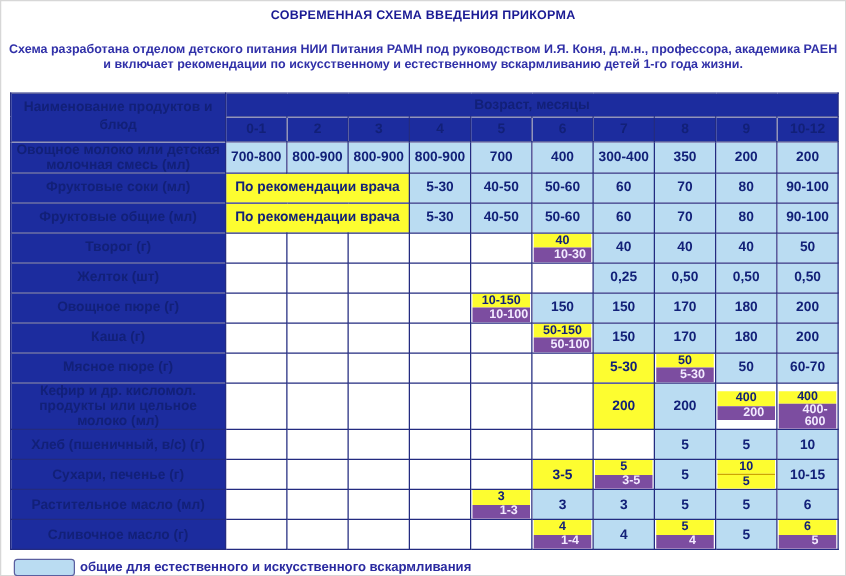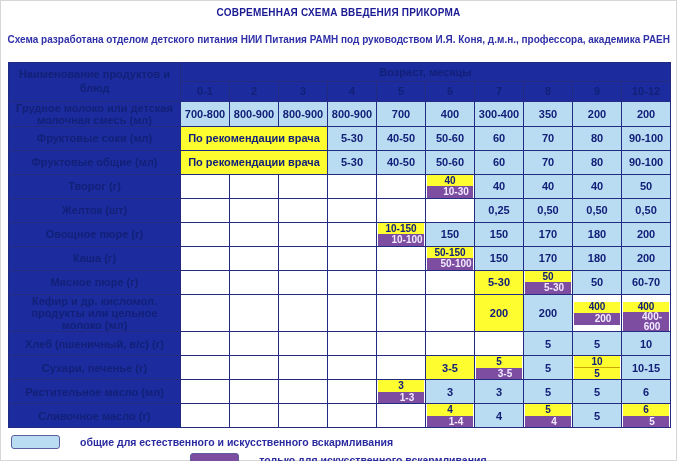--- a/index.html
+++ b/index.html
@@ -26,21 +26,21 @@
   }
   .title{
     margin:6px 8px 2px 8px;
     text-align:center;
     font-size:10px;font-weight:bold;
     color:#1a1a94;
     letter-spacing:.2px;
   }
   .subtitle{
     margin:16px 6px;
-    text-align:right;
+    text-align:center;
     font-size:10px;font-weight:bold;
     color:#3030a8;
     line-height:1.18;
   }
   table.schema{
     border-collapse:collapse;
     table-layout:fixed;
     width:663px;
     margin:5px 7px 0 7px;
   }
@@ -82,37 +82,38 @@
   }
   .half-yellow{background:var(--yellow);color:var(--text);}
   .half-purple{background:var(--purple);color:#f3eaff;padding-left:12px;}
   .split-divide{border-top:1px solid #cda400;}
   .legend{
     margin:7px 10px 0 10px;
     font-size:10.5px;font-weight:bold;color:#2a2aa0;
   }
   .legend-row1{display:flex;justify-content:space-between;align-items:center;}
   .legend-row2{display:flex;justify-content:center;align-items:flex-start;margin-top:4px;}
-  .legend-item{display:flex;align-items:center;gap:20px;}
+  .legend-item{display:flex;align-items:center;gap:4px;}
   .swatch{
     width:49px;height:14px;flex:0 0 49px;
     border:1px solid #5a5fa0;border-radius:3px;
   }
   .swatch-blue{background:var(--blue);}
   .swatch-yellow{background:var(--yellow);}
   .swatch-purple{background:var(--purple);}
 </style>
 </head>
 <body>
 
 <div class="page">
 
   <div class="title">СОВРЕМЕННАЯ СХЕМА ВВЕДЕНИЯ ПРИКОРМА</div>
   <div class="subtitle">
     <div>Схема разработана отделом детского питания НИИ Питания РАМН под руководством И.Я. Коня,  д.м.н.,  профессора,  академика РАЕН</div>
+    <div>и включает рекомендации по искусственному и естественному вскармливанию детей 1-го года жизни.</div>
   </div>
 
   <table class="schema">
     <colgroup>
       <col style="width:172px">
       <col span="10" style="width:49px">
     </colgroup>
     <tbody id="table-body">
       <tr>
         <td class="navy corner" rowspan="2">Наименование продуктов и блюд</td>
@@ -124,21 +125,21 @@
           <td class="navy age">3</td>
           <td class="navy age">4</td>
           <td class="navy age">5</td>
           <td class="navy age">6</td>
           <td class="navy age">7</td>
           <td class="navy age">8</td>
           <td class="navy age">9</td>
           <td class="navy age">10-12</td>
         </tr>
     <tr class="datarow">
-          <td class="navy rowlabel">Грудное молоко или детская молочная смесь (мл)</td>
+          <td class="navy rowlabel">Овощное молоко или детская молочная смесь (мл)</td>
           <td class="c-blue">700-800</td>
           <td class="c-blue">800-900</td>
           <td class="c-blue">800-900</td>
           <td class="c-blue">800-900</td>
           <td class="c-blue">700</td>
           <td class="c-blue">400</td>
           <td class="c-blue">300-400</td>
           <td class="c-blue">350</td>
           <td class="c-blue">200</td>
           <td class="c-blue">200</td>

